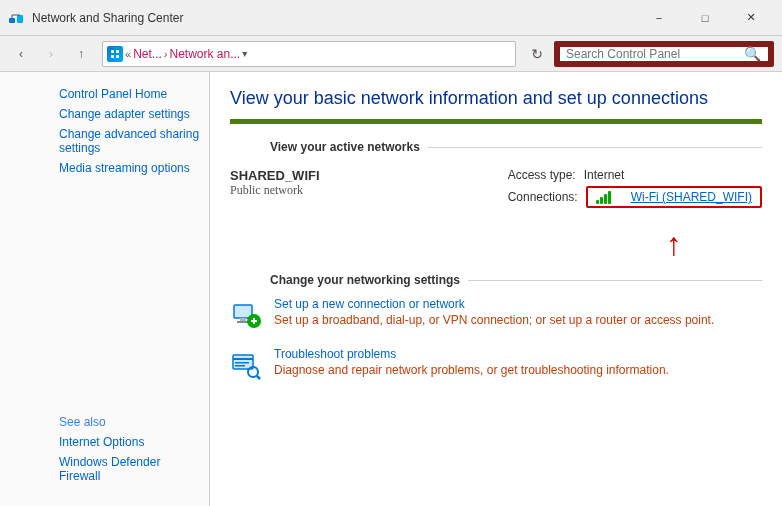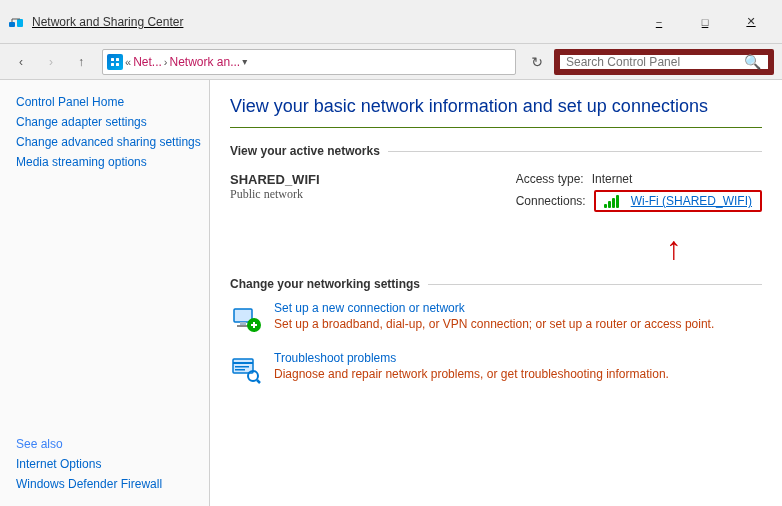--- a/index.html
+++ b/index.html
@@ -1,23 +1,22 @@
 <!DOCTYPE html>
 <html><head>
   <meta charset="utf-8">
   <style>
     * { margin: 0; padding: 0; box-sizing: border-box; }
     body { width: 782px; height: 506px; font-family: 'Segoe UI', sans-serif; font-size: 12px; background: #f0f0f0; overflow: hidden; }
 
     
     .title-bar {
       display: flex; align-items: center; justify-content: space-between;
-      background: #f0f0f0; height: 44px; padding: 0 8px;
+      background: #f0f0f0; height: 36px; padding: 0 8px;
       border-bottom: 1px solid #d0d0d0;
-      text-decoration: underline;
     }
     .title-bar-left { display: flex; align-items: center; gap: 8px; }
     .title-bar-icon { width: 16px; height: 16px; }
     .title-bar-title { font-size: 12px; color: #333; }
     .title-bar-controls { display: flex; gap: 0; }
     .tb-btn {
       width: 46px; height: 32px; border: none; background: transparent;
       cursor: pointer; display: flex; align-items: center; justify-content: center;
       font-size: 11px; color: #333;
     }
@@ -69,44 +68,44 @@
 
     
     .sidebar {
       width: 210px; background: #fafafa; border-right: 1px solid #d0d0d0;
       padding: 12px 0; display: flex; flex-direction: column;
     }
     .sidebar-link {
       display: block; padding: 3px 16px; color: #0066cc; text-decoration: none;
       font-size: 12px; cursor: pointer;
     }
-    .sidebar-section { margin-bottom: 12px; }
+    .sidebar-section { margin-bottom: 12px; margin-left: 43px; }
     .see-also-label { padding: 3px 16px; color: #3b82f6; font-size: 12px; margin-top: auto; }
     .sidebar-spacer { flex: 1; }
 
     
     .content { flex: 1; background: white; padding: 16px 20px; overflow-y: auto; }
 
-    .page-title { font-size: 18px; color: #003399; font-weight: 300; margin-bottom: 16px; border-bottom: 1px solid #4d7c0f; padding-bottom: 10px; }
-
-    .section-label { font-size: 12px; color: #333; font-weight: 600; margin-bottom: 10px; display: flex; align-items: center; gap: 8px; }
+    .page-title { font-size: 18px; color: #003399; font-weight: 300; margin-bottom: 16px; border-bottom: 5px solid #4d7c0f; padding-bottom: 10px; }
+
+    .section-label { font-size: 12px; color: #333; font-weight: 600; margin-bottom: 10px; display: flex; align-items: center; gap: 8px; margin-left: 40px; }
     .section-label::after { content: ''; flex: 1; height: 1px; background: #d0d0d0; }
 
     .network-card { display: flex; justify-content: space-between; align-items: flex-start; margin-bottom: 20px; padding: 4px 0; }
     .network-info { }
     .network-name { font-size: 13px; font-weight: 600; color: #333; }
     .network-type { font-size: 12px; color: #555; font-family: Liberation Serif, serif; }
 
     .access-info { text-align: left; }
     .access-row { display: flex; align-items: center; gap: 8px; margin-bottom: 4px; text-align: right; }
     .access-label { font-size: 12px; color: #333; }
     .access-value { font-size: 12px; color: #333; }
 
     .wifi-badge {
-      display: inline-flex; align-items: center; gap: 12px;
+      display: inline-flex; align-items: center; gap: 20px;
       border: 2px solid #cc0000; padding: 2px 8px; border-radius: 2px;
       background: white; cursor: pointer;
     }
     .wifi-bars { display: flex; align-items: flex-end; gap: 1px; height: 14px; }
     .wifi-bar { width: 3px; background: #00aa00; border-radius: 1px; }
     .wifi-bar-1 { height: 4px; }
     .wifi-bar-2 { height: 7px; }
     .wifi-bar-3 { height: 10px; }
     .wifi-bar-4 { height: 13px; }
     .wifi-text { font-size: 12px; color: #0066cc; text-decoration: underline; }

